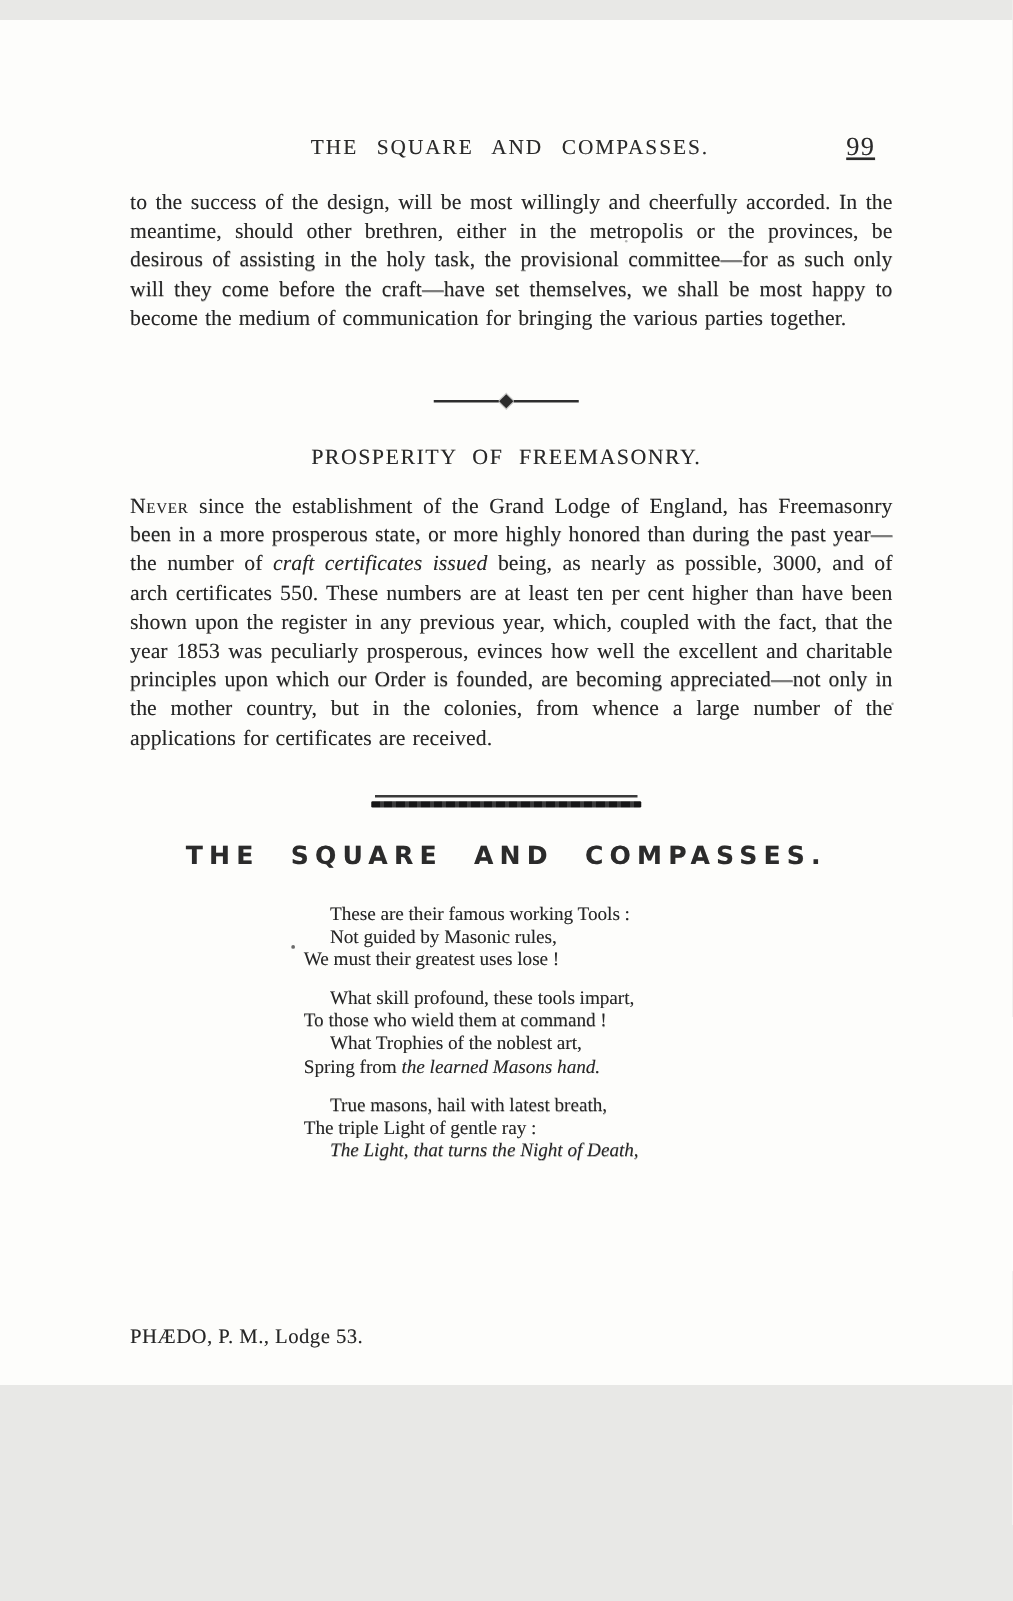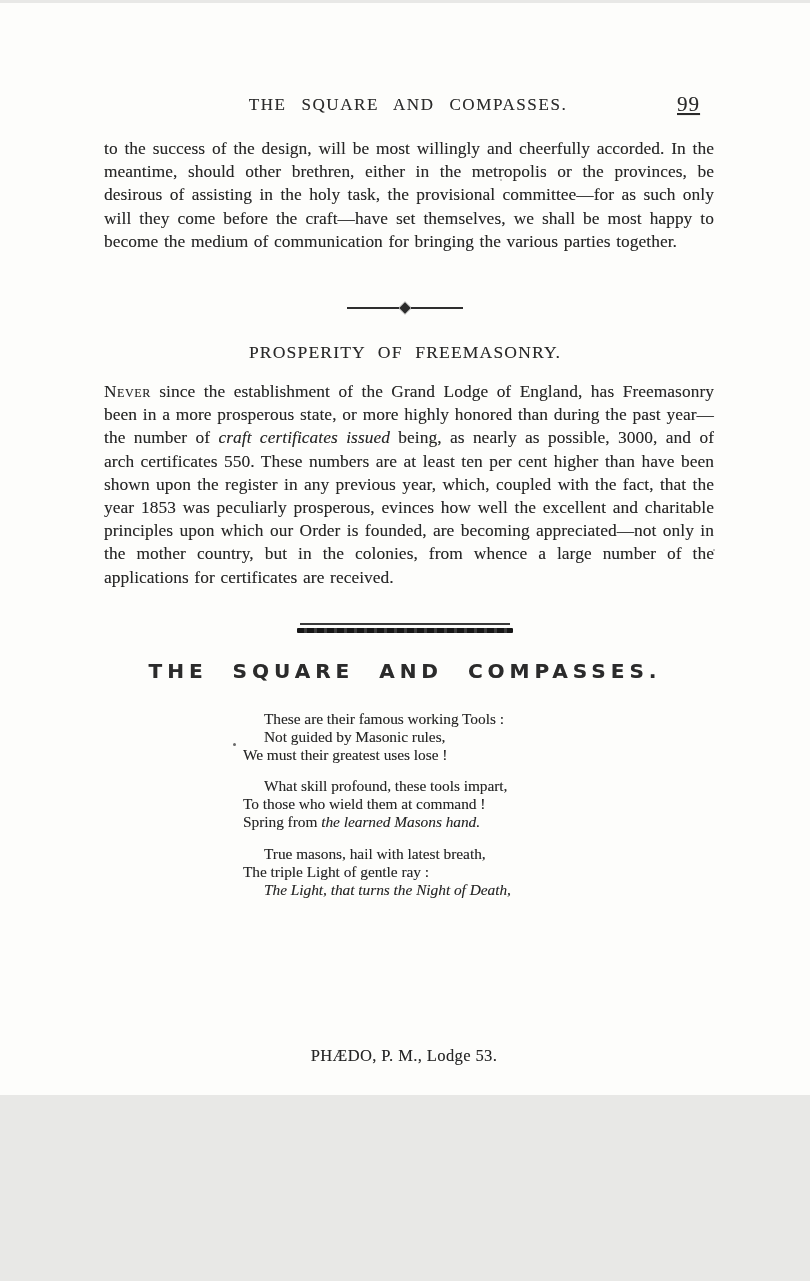--- a/index.html
+++ b/index.html
@@ -1,19 +1,19 @@
 <!DOCTYPE html>
 <html><head>
 <meta charset="utf-8">
 <style>
   html,body{margin:0;padding:0;background:#e8e8e6;}
   .page{
     position:relative;
     width:810px;height:1092px;
-    margin:3px auto;
+    margin:16px auto;
     background:#fdfdfb;
     font-family:"Liberation Serif","DejaVu Serif",serif;
     color:#262626;
     overflow:hidden;
     text-shadow:0.2px 0.2px 0.35px rgba(35,35,35,0.35);
   }
   
   .running-header{position:absolute;top:92px;left:104px;right:98px;height:26px;}
   .rh-title{
     display:block;text-align:center;
@@ -68,21 +68,21 @@
     font-family:"DejaVu Sans","Liberation Sans",sans-serif;
     font-weight:700;font-size:20px;letter-spacing:5px;word-spacing:13px;
     color:#2b2b2b;
   }
   .poem{position:absolute;top:707px;left:243px;font-size:15.3px;line-height:18.1px;}
   .stanza + .stanza{margin-top:13px;font-family:Liberation Serif, serif;}
   .pline{white-space:nowrap;}
   .pline.indent{padding-left:21px;}
   .attribution{
     position:absolute;top:1043px;left:104px;width:600px;
-    text-align:center;font-size:16.5px;letter-spacing:0.4px;
+    text-align:left;font-size:16.5px;letter-spacing:0.4px;
   }
   .signature-mark{
     position:absolute;top:1185px;left:604px;
     font-size:15px;letter-spacing:4px;color:#2c2c2c;
   }
   .scan-speck{position:absolute;background:#6a6a6a;border-radius:50%;}
   .speck-1{left:233px;top:740px;width:3px;height:3px;}
   .speck-2{left:713px;top:546px;width:2px;height:2px;opacity:.6;}
   .speck-3{left:500px;top:176px;width:2px;height:2px;opacity:.5;}
 </style>
@@ -117,20 +117,21 @@
 
   <div class="poem">
     <div class="stanza">
       <div class="pline indent">These are their famous working Tools :</div>
       <div class="pline indent">Not guided by Masonic rules,</div>
       <div class="pline">We must their greatest uses lose !</div>
     </div>
     <div class="stanza">
       <div class="pline indent">What skill profound, these tools impart,</div>
       <div class="pline">To those who wield them at command !</div>
+      <div class="pline indent">What Trophies of the noblest art,</div>
       <div class="pline"><span>Spring from </span><span class="ital">the learned Masons hand.</span></div>
     </div>
     <div class="stanza">
       <div class="pline indent">True masons, hail with latest breath,</div>
       <div class="pline">The triple Light of gentle ray :</div>
       <div class="pline indent ital">The Light, that turns the Night of Death,</div>
     </div>
   </div>
 
   <div class="attribution">PHÆDO, P. M., Lodge 53.</div>

